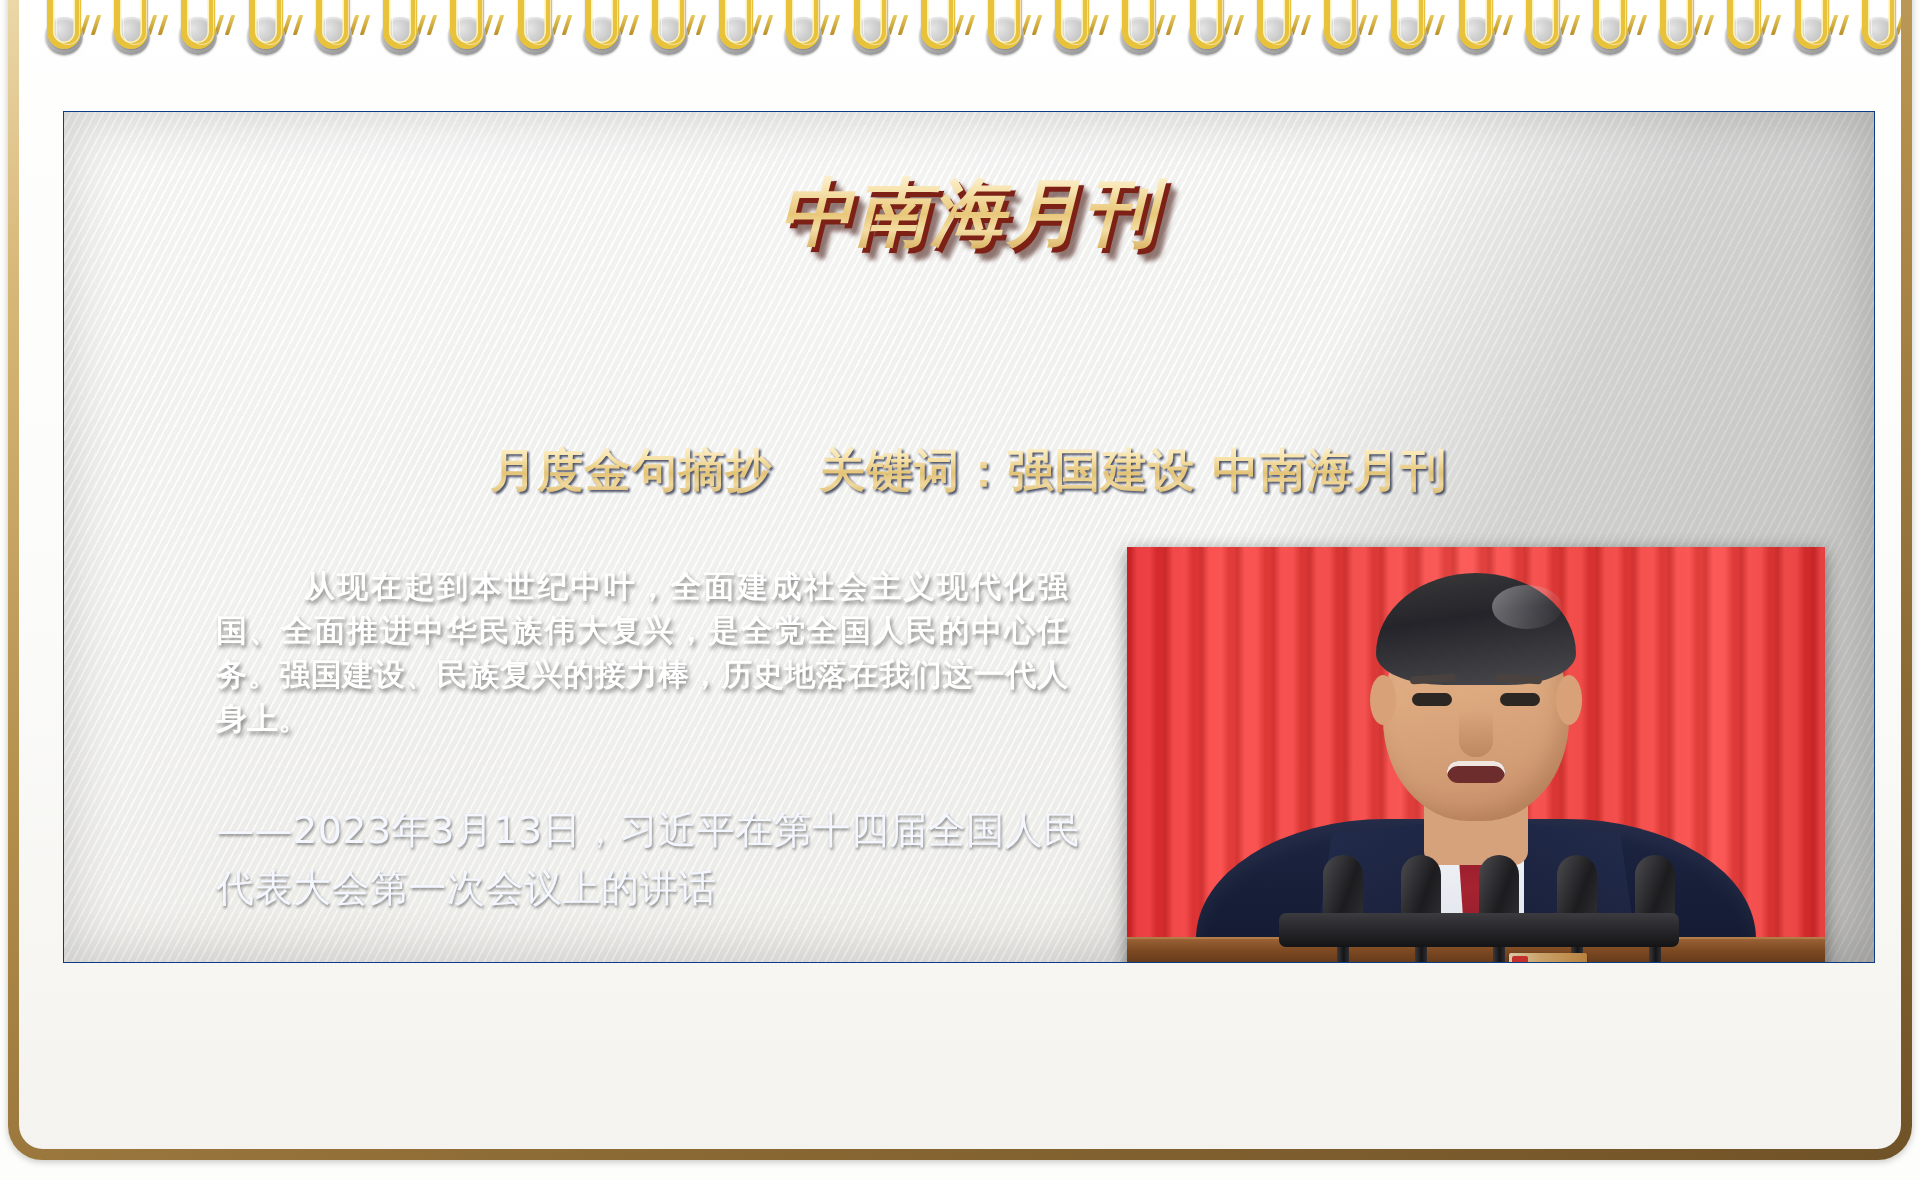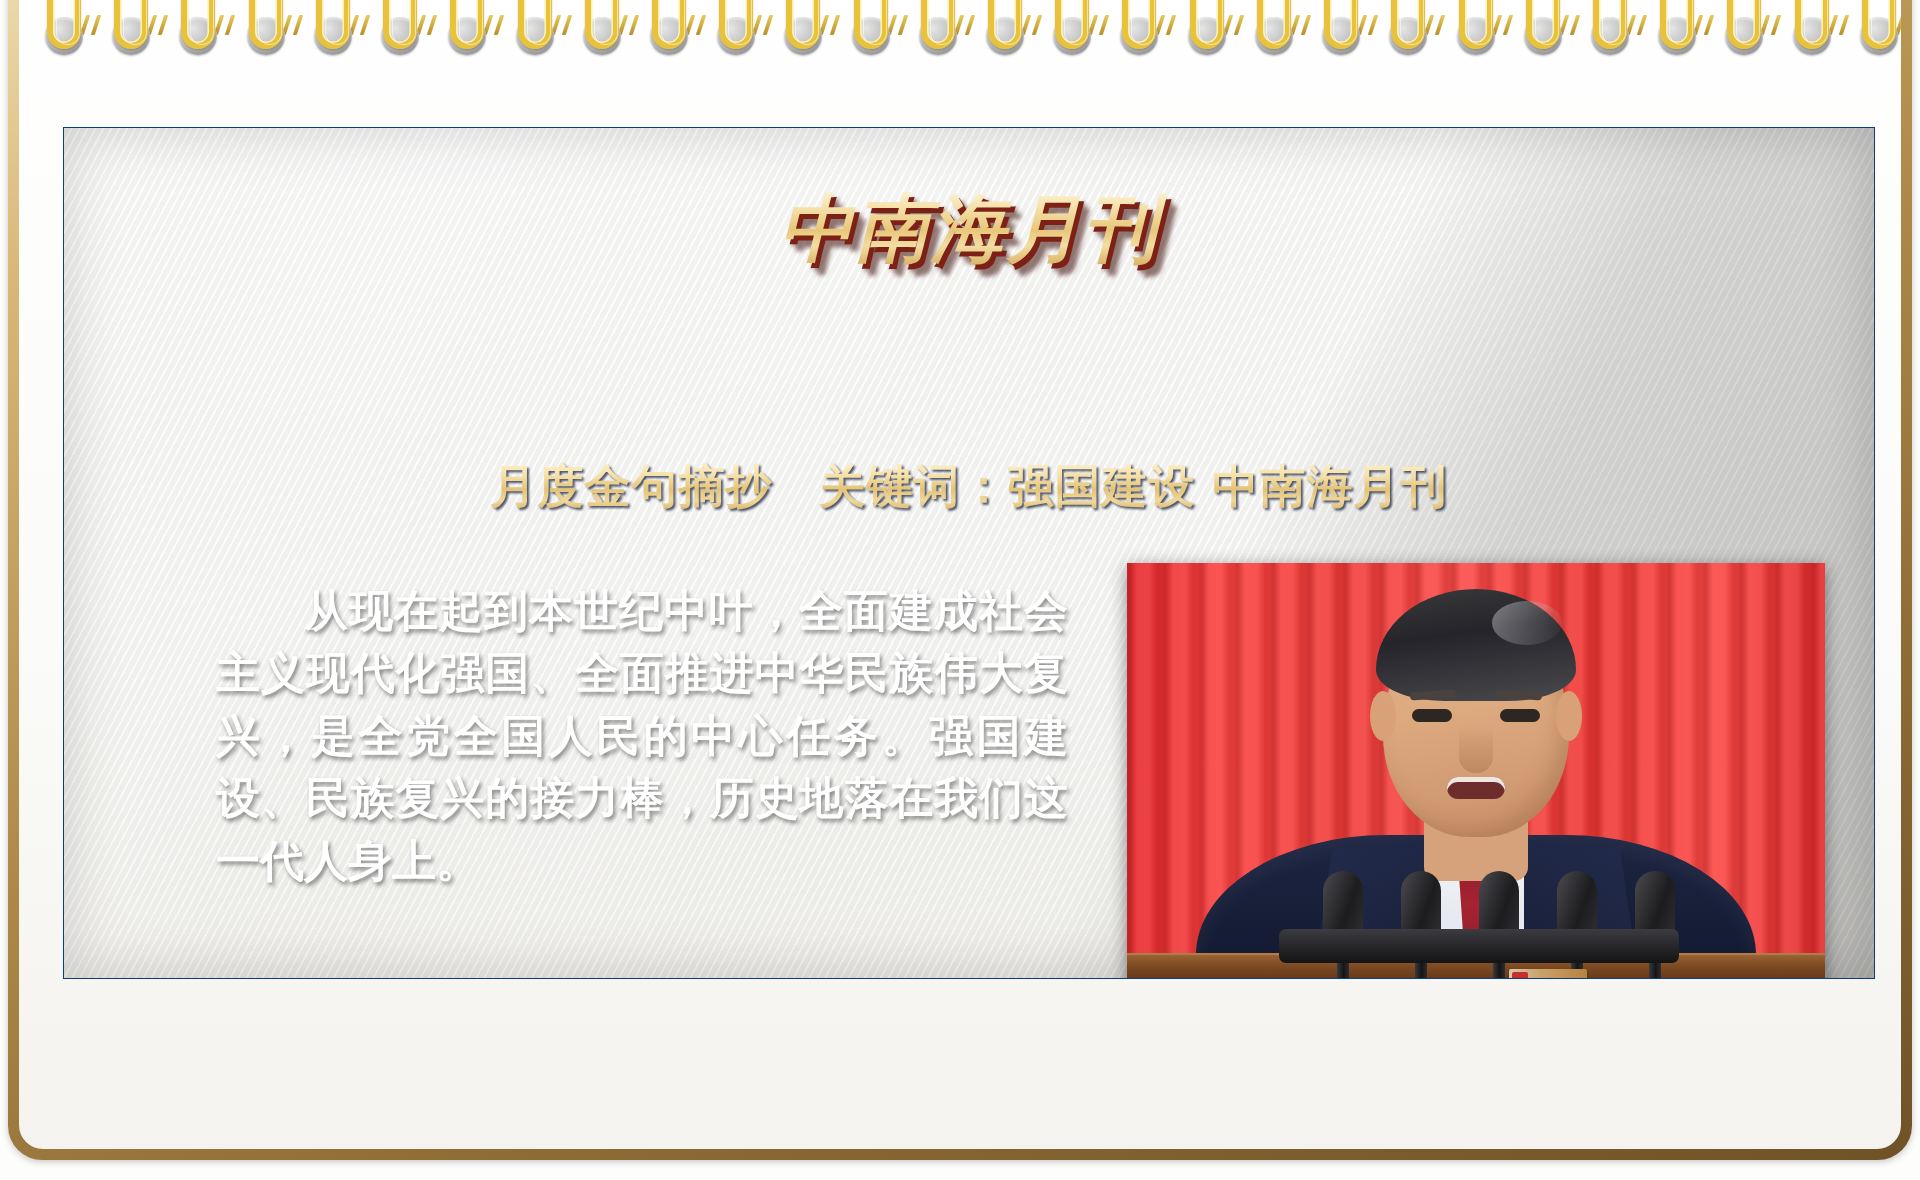--- a/index.html
+++ b/index.html
@@ -52,21 +52,21 @@
   }
   .tick{
     position:absolute; top:74px; width:4px; height:20px;
     background:linear-gradient(180deg,#e9cb5c,#b98f28);
     transform:skewX(-18deg);
     border-radius:1px; z-index:7;
   }
 
   
   #card{
-    position:absolute; left:44px; top:186px; width:1812px; height:852px;
+    position:absolute; left:44px; top:170px; width:1812px; height:852px;
     overflow:hidden;
     border:1.5px solid #0c3c86;
     background:
       linear-gradient(118deg,
         rgba(255,255,255,.055) 0%,
         rgba(255,255,255,.02) 14%,
         rgba(0,0,0,.10) 26%,
         rgba(255,255,255,.05) 40%,
         rgba(0,0,0,.06) 55%,
         rgba(255,255,255,.04) 68%,
@@ -125,21 +125,21 @@
     -webkit-background-clip:text; background-clip:text;
     color:transparent; -webkit-text-fill-color:transparent;
     filter:drop-shadow(2px 2px 1px rgba(20,30,60,.75));
     white-space:nowrap;
   }
 
   
   #quote{
     position:absolute; left:152px; top:452px; width:852px;
     font-family:"DejaVu Serif","Liberation Serif",serif;
-    font-size:44px; font-weight:bold; line-height:1.42;
+    font-size:31px; font-weight:bold; line-height:1.42;
     color:#ffffff;
     text-indent:88px;
     text-shadow:2px 3px 4px rgba(0,0,0,.45);
     text-align:justify;
   }
   #attrib{
     position:absolute; left:152px; top:690px; width:870px;
     font-family:"DejaVu Sans","Liberation Sans",sans-serif;
     font-size:38px; font-weight:400; line-height:1.52;
     color:#f4f7ff;
@@ -459,20 +459,24 @@
 
     <div id="card">
       <div id="card-inner">
 
         <div id="title">中南海月刊</div>
 
         <div id="subtitle">月度金句摘抄　关键词：强国建设 中南海月刊</div>
 
         <div id="quote">从现在起到本世纪中叶，全面建成社会主义现代化强国、全面推进中华民族伟大复兴，是全党全国人民的中心任务。强国建设、民族复兴的接力棒，历史地落在我们这一代人身上。</div>
 
+        <div id="attrib">
+          <div>——2023年3月13日，习近平在第十四届全国人民</div>
+          <div>代表大会第一次会议上的讲话</div>
+        </div>
 
         <div id="photo" title="习近平在第十四届全国人民代表大会第一次会议上讲话">
           <div class="curtain"></div>
 
           <div class="suit"></div>
           <div class="shirt"></div>
           <div class="tie"></div>
           <div class="lapel-l"></div>
           <div class="lapel-r"></div>
           <div class="neck"></div>

